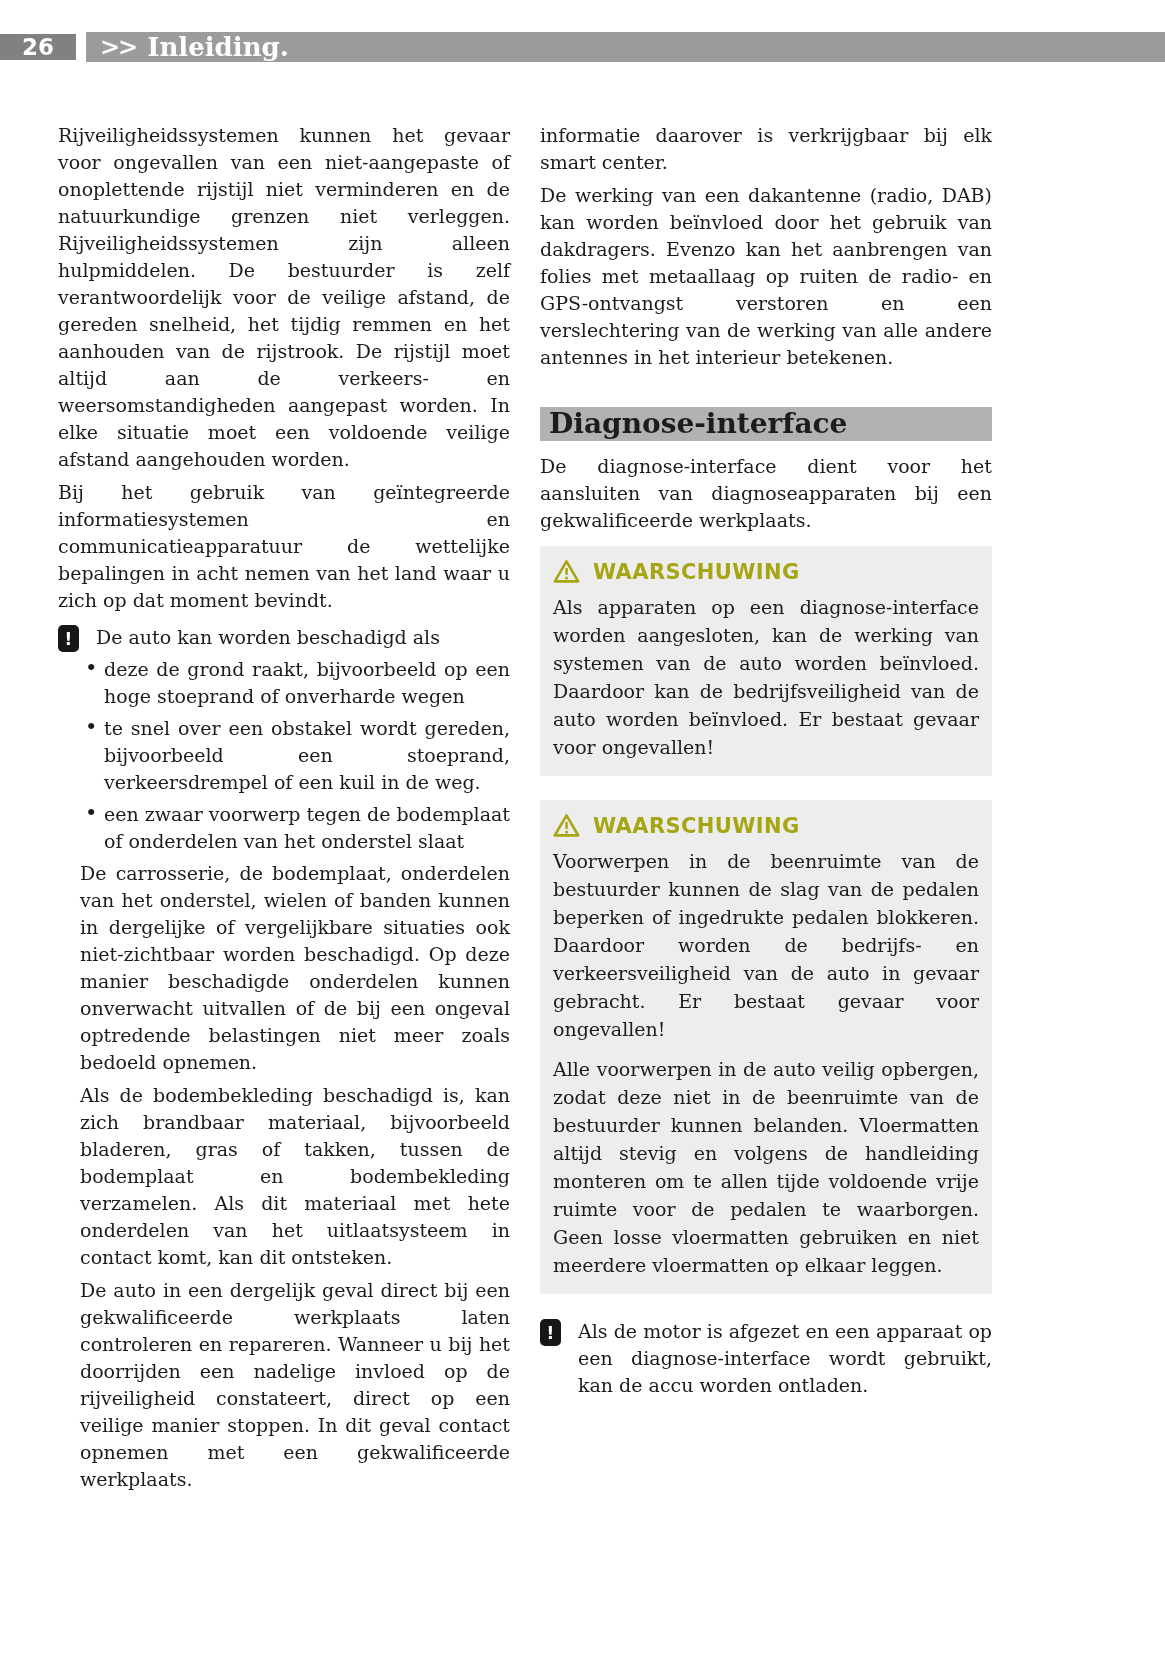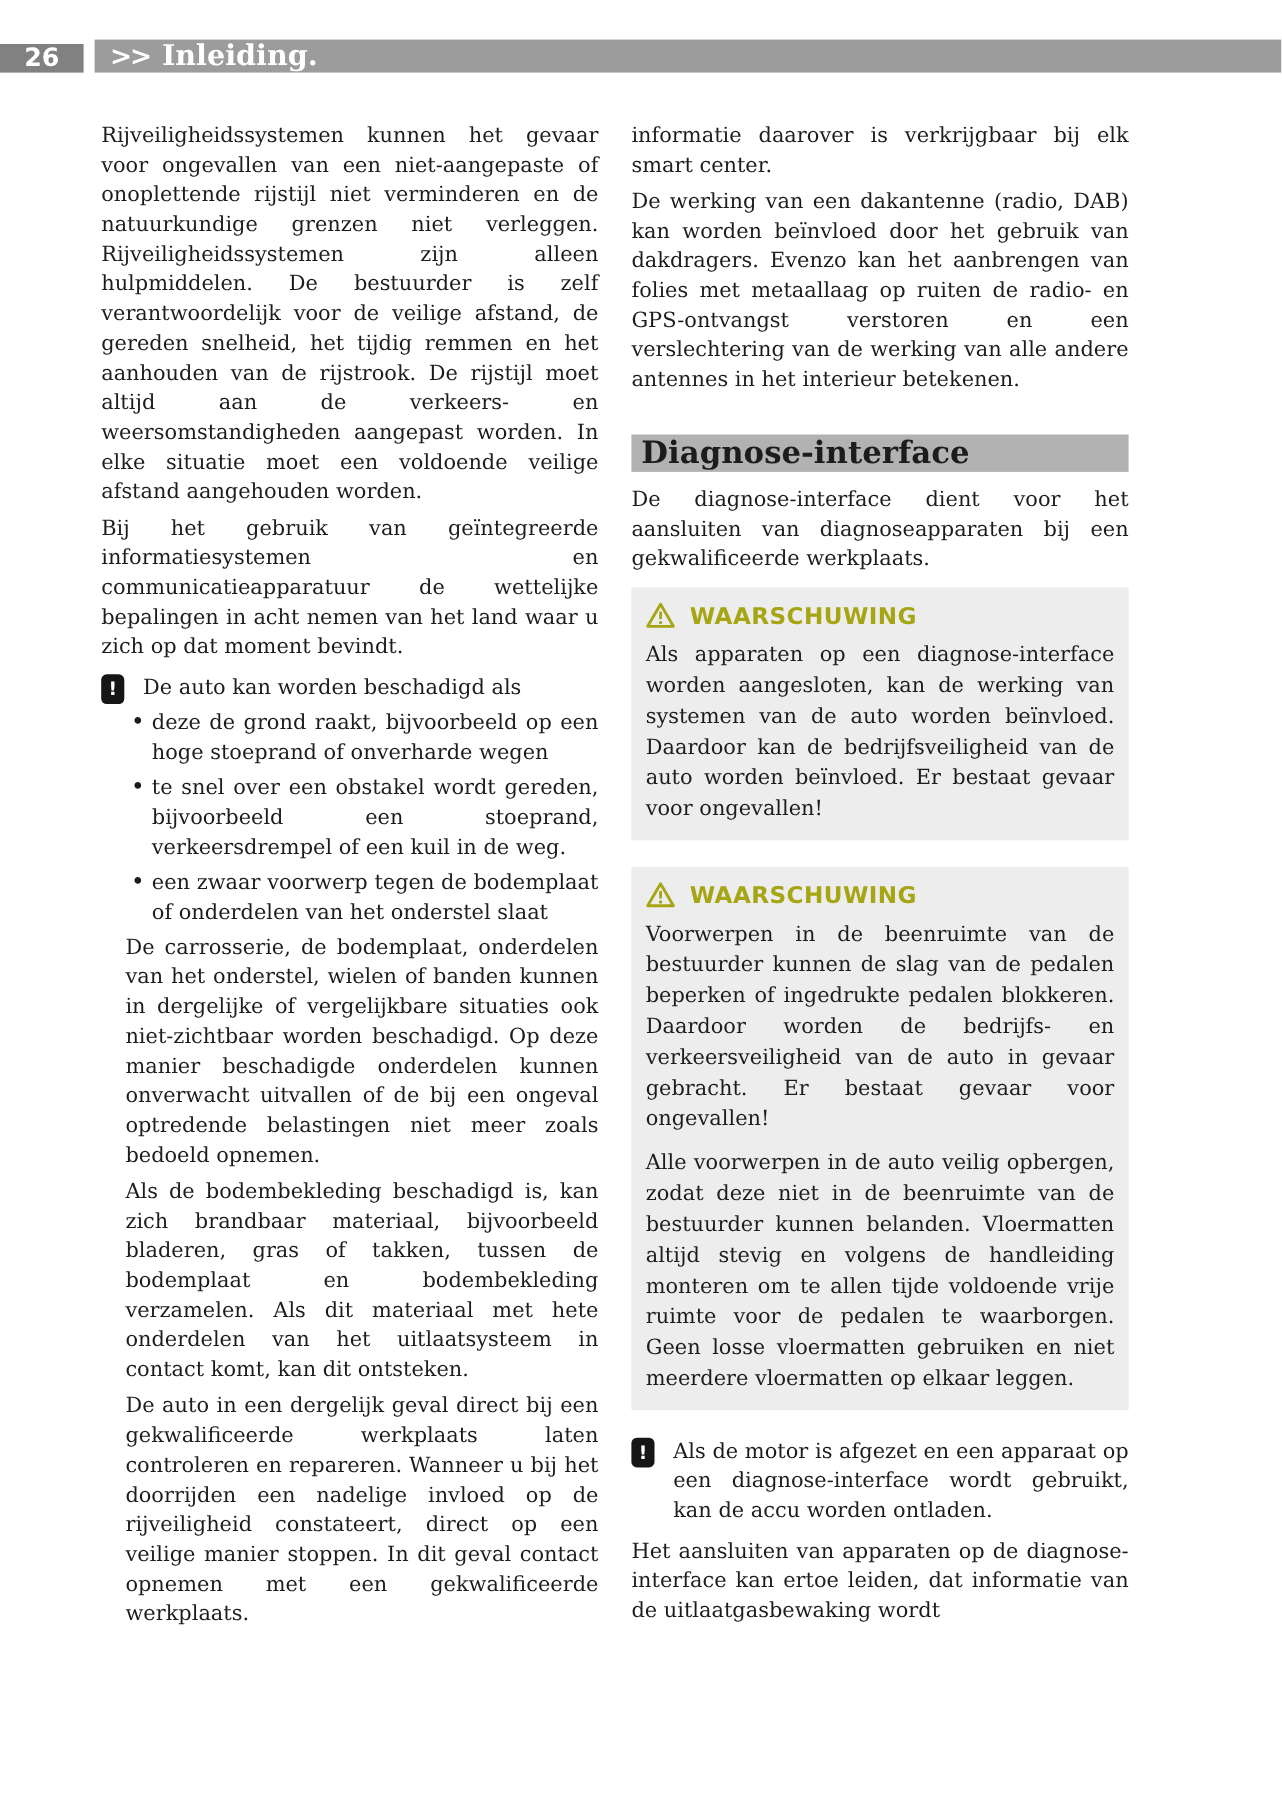--- a/index.html
+++ b/index.html
@@ -6,35 +6,35 @@
   html,body { background:#ffffff; }
   body {
     width:1165px; height:1653px;
     font-family:"DejaVu Serif", serif;
     color:var(--text, #1c1c1c);
     overflow:hidden;
   }
   .page { width:1165px; height:1653px; position:relative; overflow:hidden; }
 
   
-  .header { display:flex; align-items:flex-end; height:62px; margin-top:4px; }
+  .header { display:flex; align-items:center; height:62px; margin-top:16px; }
   .page-num {
     width:76px; background:var(--page-number-block, #818181);
     color:#fff; font-family:"DejaVu Sans", sans-serif; font-weight:bold;
     font-size:23px; display:flex; align-items:center; justify-content:center;
   }
   .header-bar {
     flex:1; background:var(--header-bar, #9c9c9c); margin-left:10px;
     display:flex; align-items:center; padding-left:14px; gap:11px;
     color:#fff; font-weight:bold; font-size:26px;
   }
   .chevrons { letter-spacing:-2px; font-size:24px; position:relative; top:-1px; }
 
   
-  .content { display:flex; gap:30px; padding-left:92px; margin-top:44px; }
+  .content { display:flex; gap:30px; padding-left:58px; margin-top:44px; }
   .col { width:452px; flex:none; }
 
   p.body {
     font-size:19px; line-height:27px; text-align:justify;
     margin-bottom:6px;
   }
   .indent { margin-left:22px; }
 
   
   .note { margin-top:10px; }
@@ -149,17 +149,16 @@
         </div>
         <p class="body">Voorwerpen in de beenruimte van de bestuurder kunnen de slag van de pedalen beperken of ingedrukte pedalen blokkeren. Daardoor worden de bedrijfs- en verkeersveiligheid van de auto in gevaar gebracht. Er bestaat gevaar voor ongevallen!</p>
         <p class="body">Alle voorwerpen in de auto veilig opbergen, zodat deze niet in de beenruimte van de bestuurder kunnen belanden. Vloermatten altijd stevig en volgens de handleiding monteren om te allen tijde voldoende vrije ruimte voor de pedalen te waarborgen. Geen losse vloermatten gebruiken en niet meerdere vloermatten op elkaar leggen.</p>
       </div>
 
       <div class="note-row bottom-note">
         <span class="note-icon">!</span>
         <p class="body">Als de motor is afgezet en een apparaat op een diagnose-interface wordt gebruikt, kan de accu worden ontladen.</p>
       </div>
 
-      <p class="body">Het aansluiten van apparaten op de diagnose-interface kan ertoe leiden, dat informatie van de uitlaatgasbewaking wordt</p>
     </section>
 
   </main>
 </div>
 
 </body></html>

